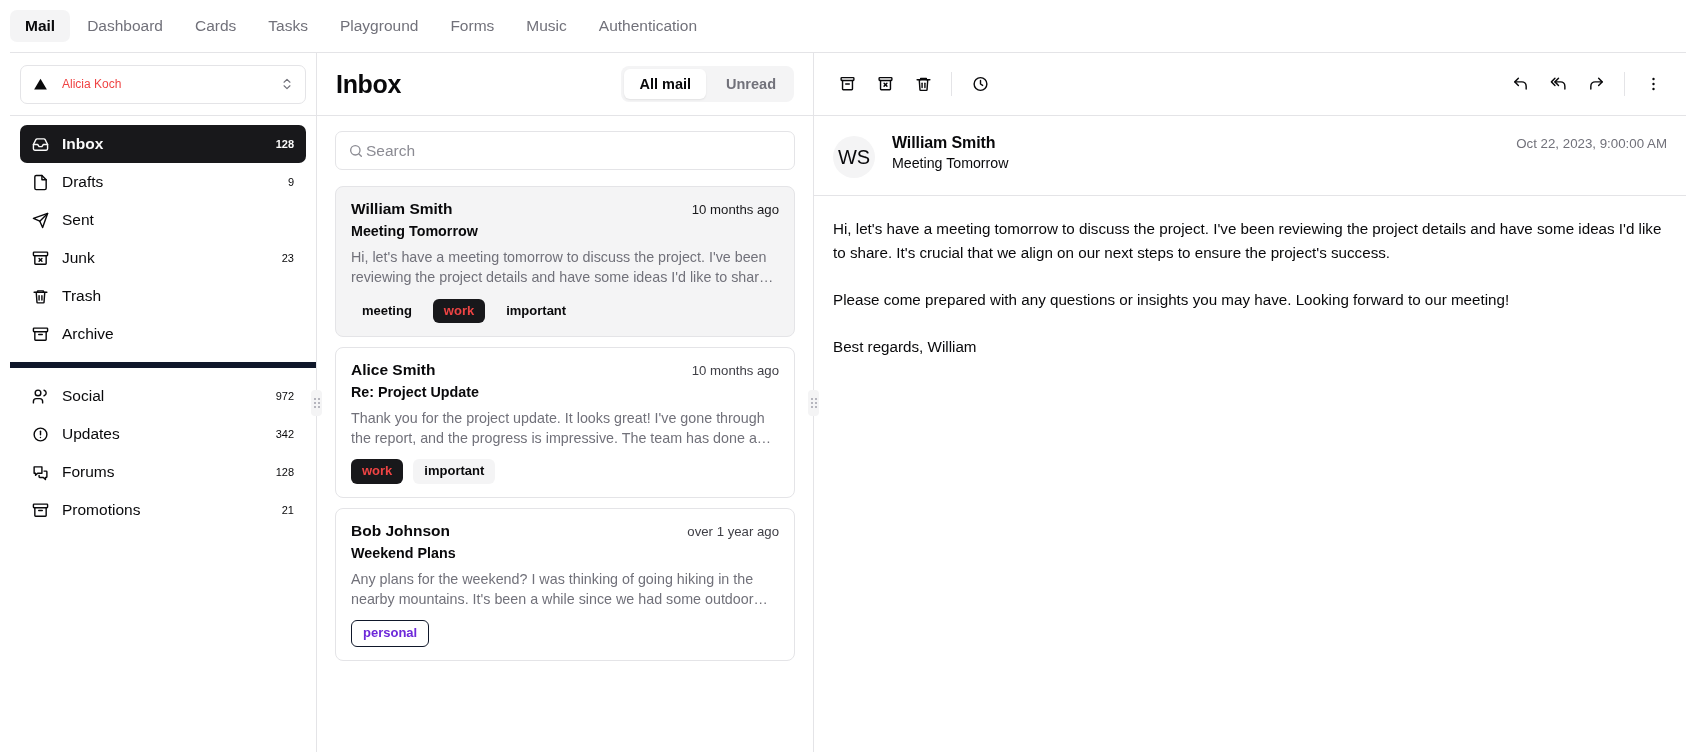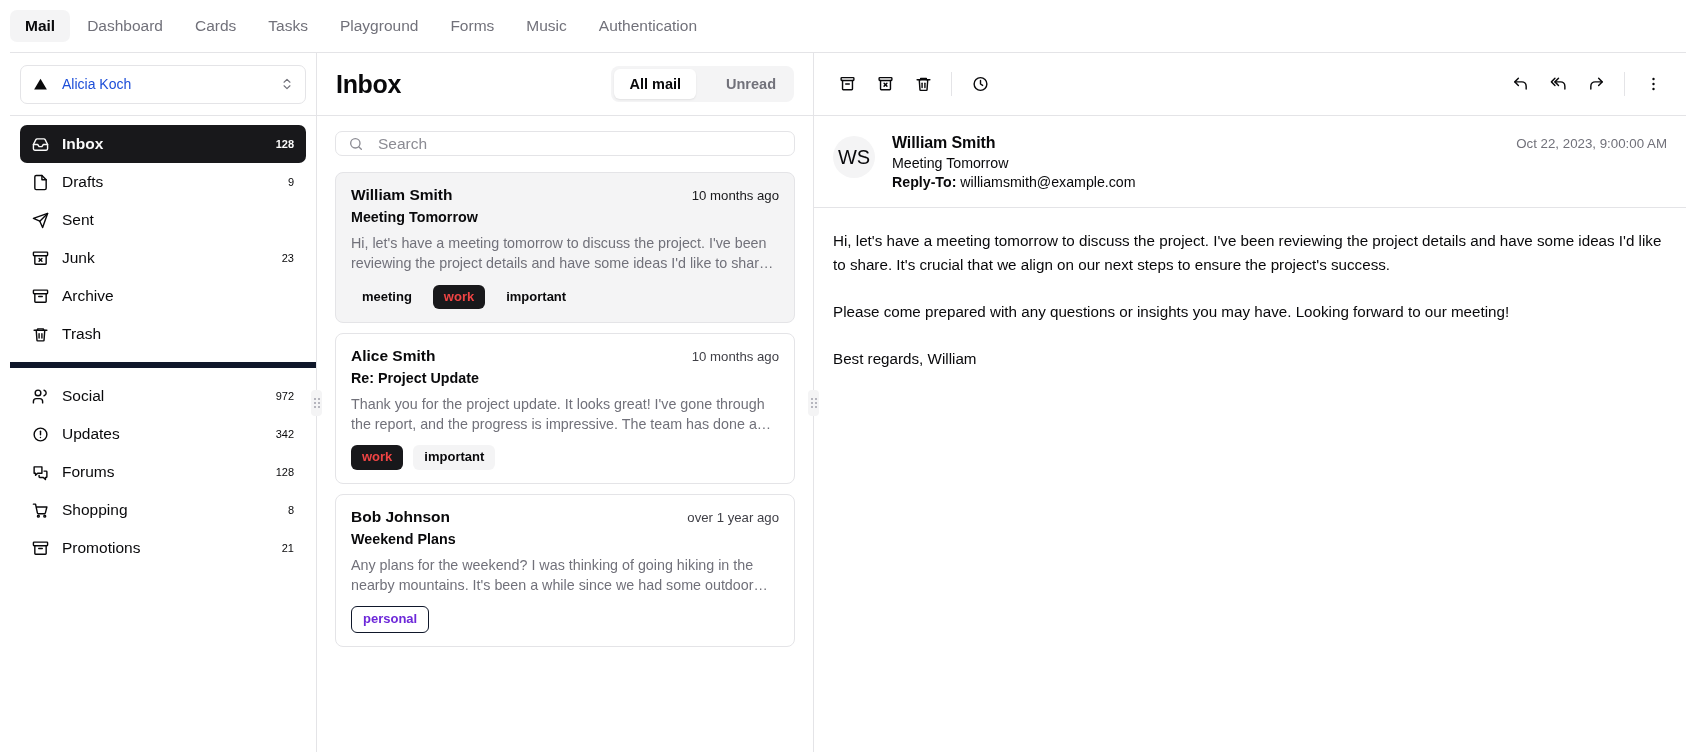--- a/index.html
+++ b/index.html
@@ -68,21 +68,21 @@
     height: 39px;
     border: 1px solid #e4e4e7;
     border-radius: 7px;
     display: flex;
     align-items: center;
     padding: 0 11px;
     gap: 13px;
     cursor: pointer;
     background: #fff;
   }
-  #account-switcher .acct-name { font-size: 14px; color: #1d4ed8; flex: 1; }
+  #account-switcher .acct-name { font-size: 12px; color: #ef4444; flex: 1; }
 
   .nav-group { padding: 9px 10px; }
   .nav-group + .nav-group { border-top: 6px solid #0f172a; }
 
   .folder-item {
     height: 38px;
     display: flex;
     align-items: center;
     padding: 0 12px;
     border-radius: 7px;
@@ -117,42 +117,42 @@
     padding: 0 19px;
     border-bottom: 1px solid #e4e4e7;
     flex: 0 0 63px;
   }
   #inbox-title { font-size: 25px; font-weight: bold; flex: 1; letter-spacing: -0.3px; }
   #mail-filter-tabs {
     background: #f4f4f5;
     border-radius: 8px;
     padding: 3px;
     display: flex;
-    gap: 15px;
+    gap: 5px;
   }
   .filter-tab {
     font-size: 14.5px;
     padding: 6px 15px;
     border-radius: 6px;
     color: #71717a;
     cursor: pointer;
     font-weight: bold;
     line-height: 1.3;
   }
   .filter-tab.active { background: #ffffff; color: #09090b; box-shadow: 0 1px 2px rgba(0,0,0,.08); }
 
   #search-wrap { padding: 15px 18px 8px 18px; }
   #search-box {
-    height: 25px;
+    height: 39px;
     border: 1px solid #e4e4e7;
     border-radius: 7px;
     display: flex;
     align-items: center;
     padding: 0 12px;
-    gap: 14px;
+    gap: 2px;
     background: #fff;
   }
   #search-input {
     border: none;
     outline: none;
     font-size: 15.5px;
     font-family: "Liberation Sans", sans-serif;
     flex: 1;
     color: #09090b;
     background: transparent;
@@ -349,41 +349,41 @@
                 <path d="M10 12l4 4"></path>
                 <path d="M14 12l-4 4"></path>
               </svg>
             </span>
             <span class="label">Junk</span>
             <span class="count">23</span>
           </div>
           <div class="folder-item">
             <span style="display: flex;">
               <svg class="icn" viewBox="0 0 24 24" fill="none" stroke="currentColor" stroke-width="2" stroke-linecap="round" stroke-linejoin="round">
-                <rect x="2" y="3" width="20" height="5" rx="1"></rect>
-                <path d="M4 8v11a1 1 0 0 0 1 1h14a1 1 0 0 0 1-1V8"></path>
-                <path d="M9.5 12h5"></path>
-              </svg>
-            </span>
-            <span class="label">Archive</span>
-            <span class="count"></span>
-          </div>
-          <div class="folder-item">
-            <span style="display: flex;">
-              <svg class="icn" viewBox="0 0 24 24" fill="none" stroke="currentColor" stroke-width="2" stroke-linecap="round" stroke-linejoin="round">
                 <path d="M3 6h18"></path>
                 <path d="M8 6V4h8v2"></path>
                 <path d="M6 6l1 14a1 1 0 0 0 1 1h8a1 1 0 0 0 1-1l1-14"></path>
                 <path d="M10 11v6"></path>
                 <path d="M14 11v6"></path>
               </svg>
             </span>
             <span class="label">Trash</span>
             <span class="count"></span>
           </div>
+          <div class="folder-item">
+            <span style="display: flex;">
+              <svg class="icn" viewBox="0 0 24 24" fill="none" stroke="currentColor" stroke-width="2" stroke-linecap="round" stroke-linejoin="round">
+                <rect x="2" y="3" width="20" height="5" rx="1"></rect>
+                <path d="M4 8v11a1 1 0 0 0 1 1h14a1 1 0 0 0 1-1V8"></path>
+                <path d="M9.5 12h5"></path>
+              </svg>
+            </span>
+            <span class="label">Archive</span>
+            <span class="count"></span>
+          </div>
         </div>
         <div class="nav-group">
           <div class="folder-item">
             <span style="display: flex;">
               <svg class="icn" viewBox="0 0 24 24" fill="none" stroke="currentColor" stroke-width="2" stroke-linecap="round" stroke-linejoin="round">
                 <path d="M15 21v-2a4 4 0 0 0-4-4H6a4 4 0 0 0-4 4v2"></path>
                 <circle cx="8.5" cy="7" r="4"></circle>
                 <path d="M17 3.13a4 4 0 0 1 0 7.75"></path>
               </svg>
             </span>
@@ -403,31 +403,20 @@
           </div>
           <div class="folder-item">
             <span style="display: flex;">
               <svg class="icn" viewBox="0 0 24 24" fill="none" stroke="currentColor" stroke-width="2" stroke-linecap="round" stroke-linejoin="round">
                 <path d="M3 4h11v9H8l-3 3v-3H3z"></path>
                 <path d="M10 16v2a1 1 0 0 0 1 1h5l3 3v-3h1a1 1 0 0 0 1-1v-7a1 1 0 0 0-1-1h-3"></path>
               </svg>
             </span>
             <span class="label">Forums</span>
             <span class="count">128</span>
-          </div>
-          <div class="folder-item">
-            <span style="display: flex;">
-              <svg class="icn" viewBox="0 0 24 24" fill="none" stroke="currentColor" stroke-width="2" stroke-linecap="round" stroke-linejoin="round">
-                <circle cx="9" cy="20" r="1.3"></circle>
-                <circle cx="18" cy="20" r="1.3"></circle>
-                <path d="M2 3h3l2.6 12.4a1.5 1.5 0 0 0 1.5 1.2h8.3a1.5 1.5 0 0 0 1.5-1.2L21 7H6"></path>
-              </svg>
-            </span>
-            <span class="label">Shopping</span>
-            <span class="count">8</span>
           </div>
           <div class="folder-item">
             <span style="display: flex;">
               <svg class="icn" viewBox="0 0 24 24" fill="none" stroke="currentColor" stroke-width="2" stroke-linecap="round" stroke-linejoin="round">
                 <rect x="2" y="3" width="20" height="5" rx="1"></rect>
                 <path d="M4 8v11a1 1 0 0 0 1 1h14a1 1 0 0 0 1-1V8"></path>
                 <path d="M9.5 12h5"></path>
               </svg>
             </span>
             <span class="label">Promotions</span>
@@ -578,24 +567,20 @@
             <circle cx="12" cy="19" r="1.7"></circle>
           </svg>
       </div>
     </div>
 
     <div id="reader-head">
       <div id="avatar">WS</div>
       <div id="reader-meta">
         <div id="reader-name">William Smith</div>
         <div id="reader-subject">Meeting Tomorrow</div>
-        <div id="reader-replyto">
-          <b>Reply-To:</b>
-          <span>williamsmith@example.com</span>
-        </div>
       </div>
       <div id="reader-date">Oct 22, 2023, 9:00:00 AM</div>
     </div>
 
     <div id="reader-body">Hi, let's have a meeting tomorrow to discuss the project. I've been reviewing the project details and have some ideas I'd like to share. It's crucial that we align on our next steps to ensure the project's success.
 
 Please come prepared with any questions or insights you may have. Looking forward to our meeting!
 
 Best regards, William</div>
   </div>

